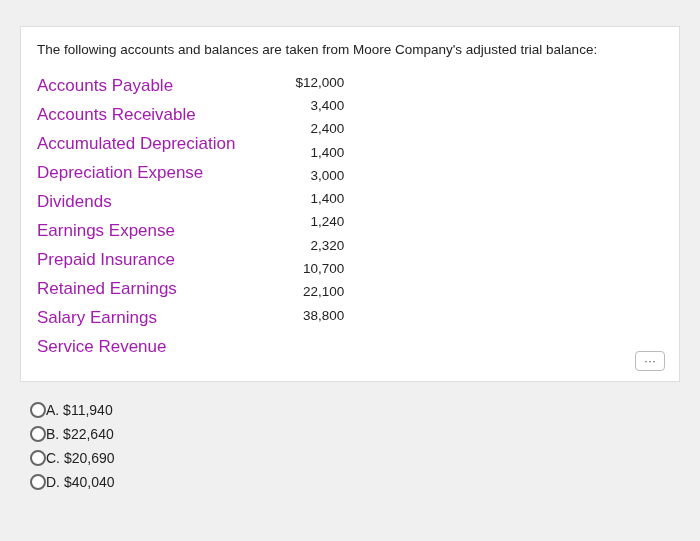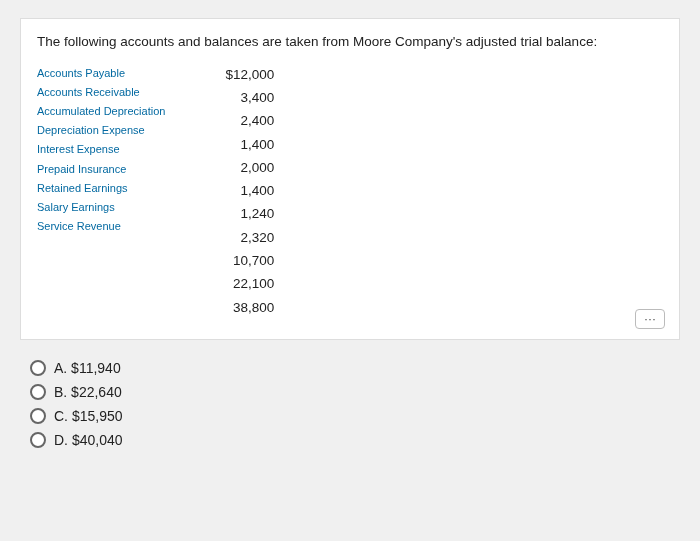--- a/index.html
+++ b/index.html
@@ -15,21 +15,21 @@
       font-family: Arial, sans-serif;
       font-size: 14px;
       color: #222;
       overflow: hidden;
     }
 
     .page-container {
       width: 700px;
       height: 541px;
       background: #f0f0f0;
-      padding: 18px 20px;
+      padding: 26px 20px;
       display: flex;
       flex-direction: column;
     }
 
     .question-section {
       background: #fff;
       border: 1px solid #ddd;
       padding: 14px 16px 20px 16px;
       position: relative;
       margin-bottom: 14px;
@@ -56,23 +56,23 @@
 
     .accounts-values {
       display: flex;
       flex-direction: column;
       gap: 1px;
       margin-left: 60px;
       text-align: right;
     }
 
     .account-name {
-      font-size: 11px;
+      font-size: 17px;
       line-height: 1.65;
-      color: #0369a1;
+      color: #a21caf;
     }
 
     .account-value {
       font-size: 13.5px;
       line-height: 1.65;
       color: #222;
     }
 
     .more-btn {
       position: absolute;
@@ -91,21 +91,21 @@
       background: #f0f0f0;
       padding: 6px 10px;
       display: flex;
       flex-direction: column;
       gap: 8px;
     }
 
     .option-item {
       display: flex;
       align-items: center;
-      gap: 8px;
+      gap: 0;
       font-size: 14px;
       color: #222;
       cursor: pointer;
     }
 
     .radio-circle {
       width: 16px;
       height: 16px;
       border-radius: 50%;
       border: 2px solid #666;
@@ -125,33 +125,34 @@
 <div class="page-container">
   <div class="question-section">
     <p class="question-text">The following accounts and balances are taken from Moore Company's adjusted trial balance:</p>
     <div class="accounts-table">
       <div class="accounts-names">
 
       <div class="account-name">Accounts Payable</div>
           <div class="account-name">Accounts Receivable</div>
           <div class="account-name">Accumulated Depreciation</div>
           <div class="account-name">Depreciation Expense</div>
-          <div class="account-name">Interest Expense</div>
+          <div class="account-name">Dividends</div>
+          <div class="account-name">Earnings Expense</div>
           <div class="account-name">Prepaid Insurance</div>
           <div class="account-name">Retained Earnings</div>
           <div class="account-name">Salary Earnings</div>
           <div class="account-name">Service Revenue</div>
         </div>
       <div class="accounts-values">
 
       <div class="account-value">$12,000</div>
           <div class="account-value">3,400</div>
           <div class="account-value">2,400</div>
           <div class="account-value">1,400</div>
-          <div class="account-value">2,000</div>
+          <div class="account-value">3,000</div>
           <div class="account-value">1,400</div>
           <div class="account-value">1,240</div>
           <div class="account-value">2,320</div>
           <div class="account-value">10,700</div>
           <div class="account-value">22,100</div>
           <div class="account-value">38,800</div>
         </div>
     </div>
     <button class="more-btn">···</button>
   </div>
@@ -161,20 +162,20 @@
   <div class="option-item">
         <span class="radio-circle"></span>
         <span class="option-label">A.  $11,940</span>
       </div>
       <div class="option-item">
         <span class="radio-circle"></span>
         <span class="option-label">B.  $22,640</span>
       </div>
       <div class="option-item">
         <span class="radio-circle"></span>
-        <span class="option-label">C.  $15,950</span>
+        <span class="option-label">C.  $20,690</span>
       </div>
       <div class="option-item">
         <span class="radio-circle"></span>
         <span class="option-label">D.  $40,040</span>
       </div>
     </div>
 </div>
 
 </body></html>

